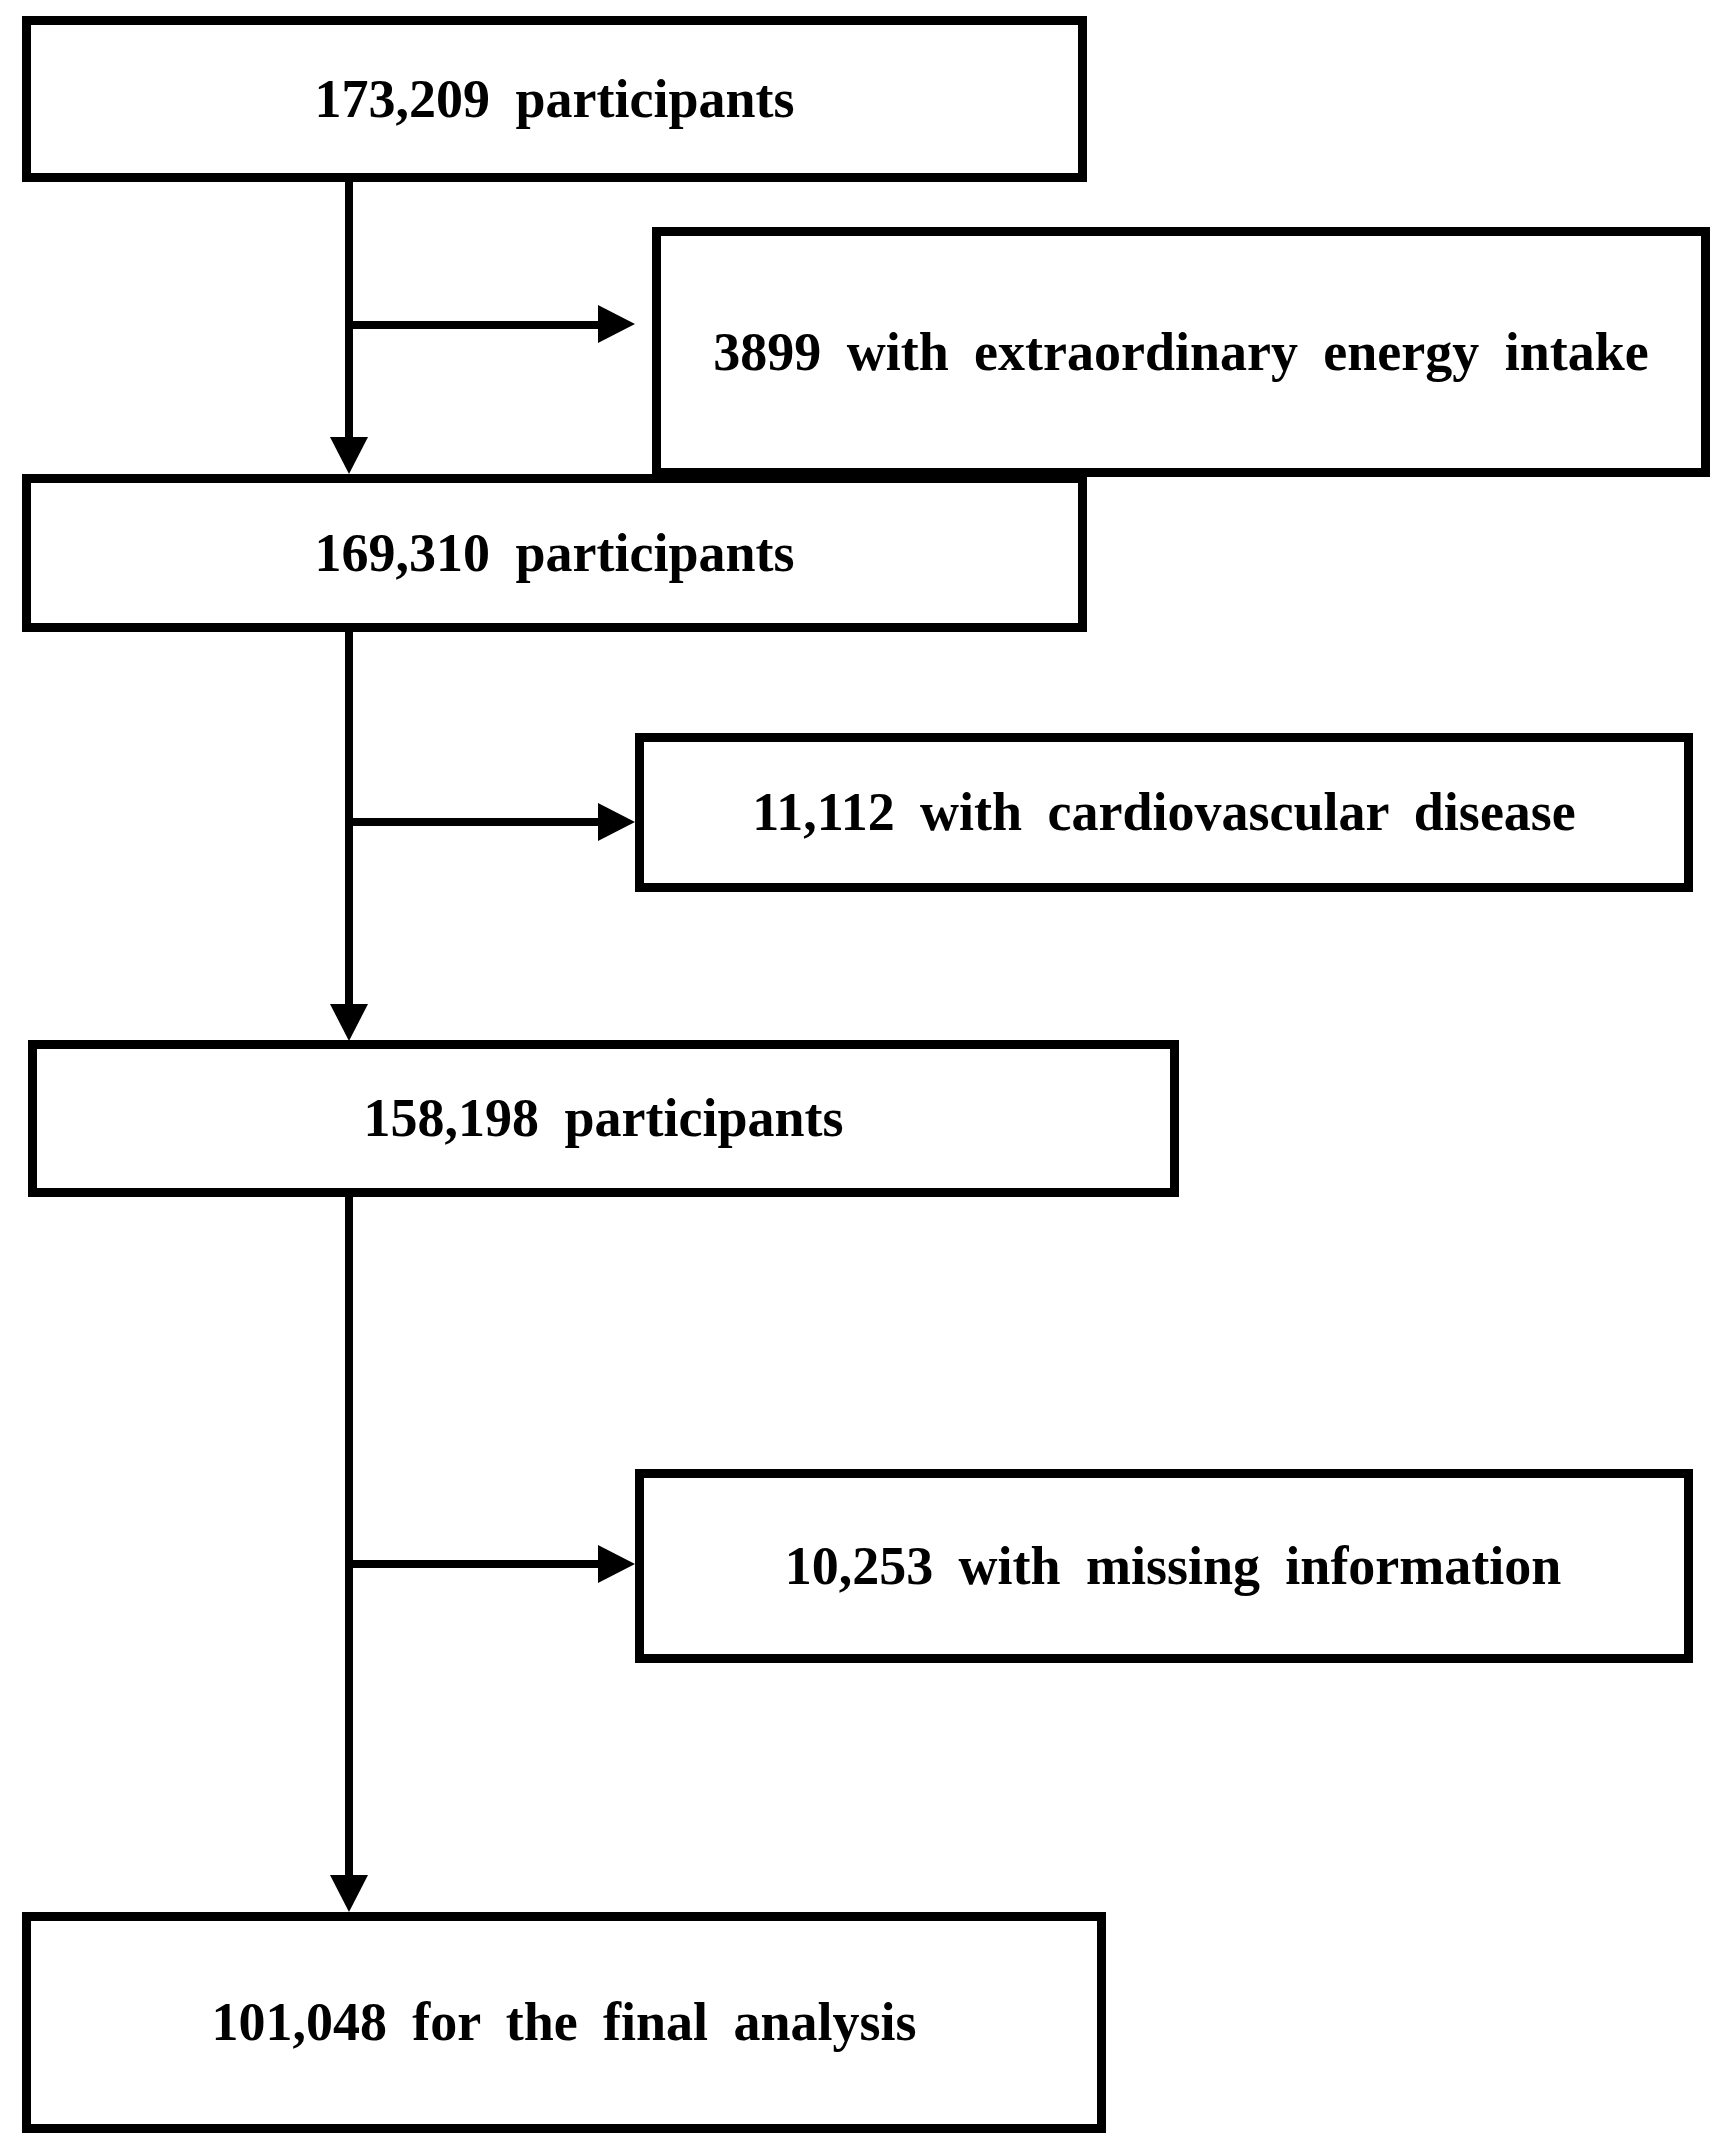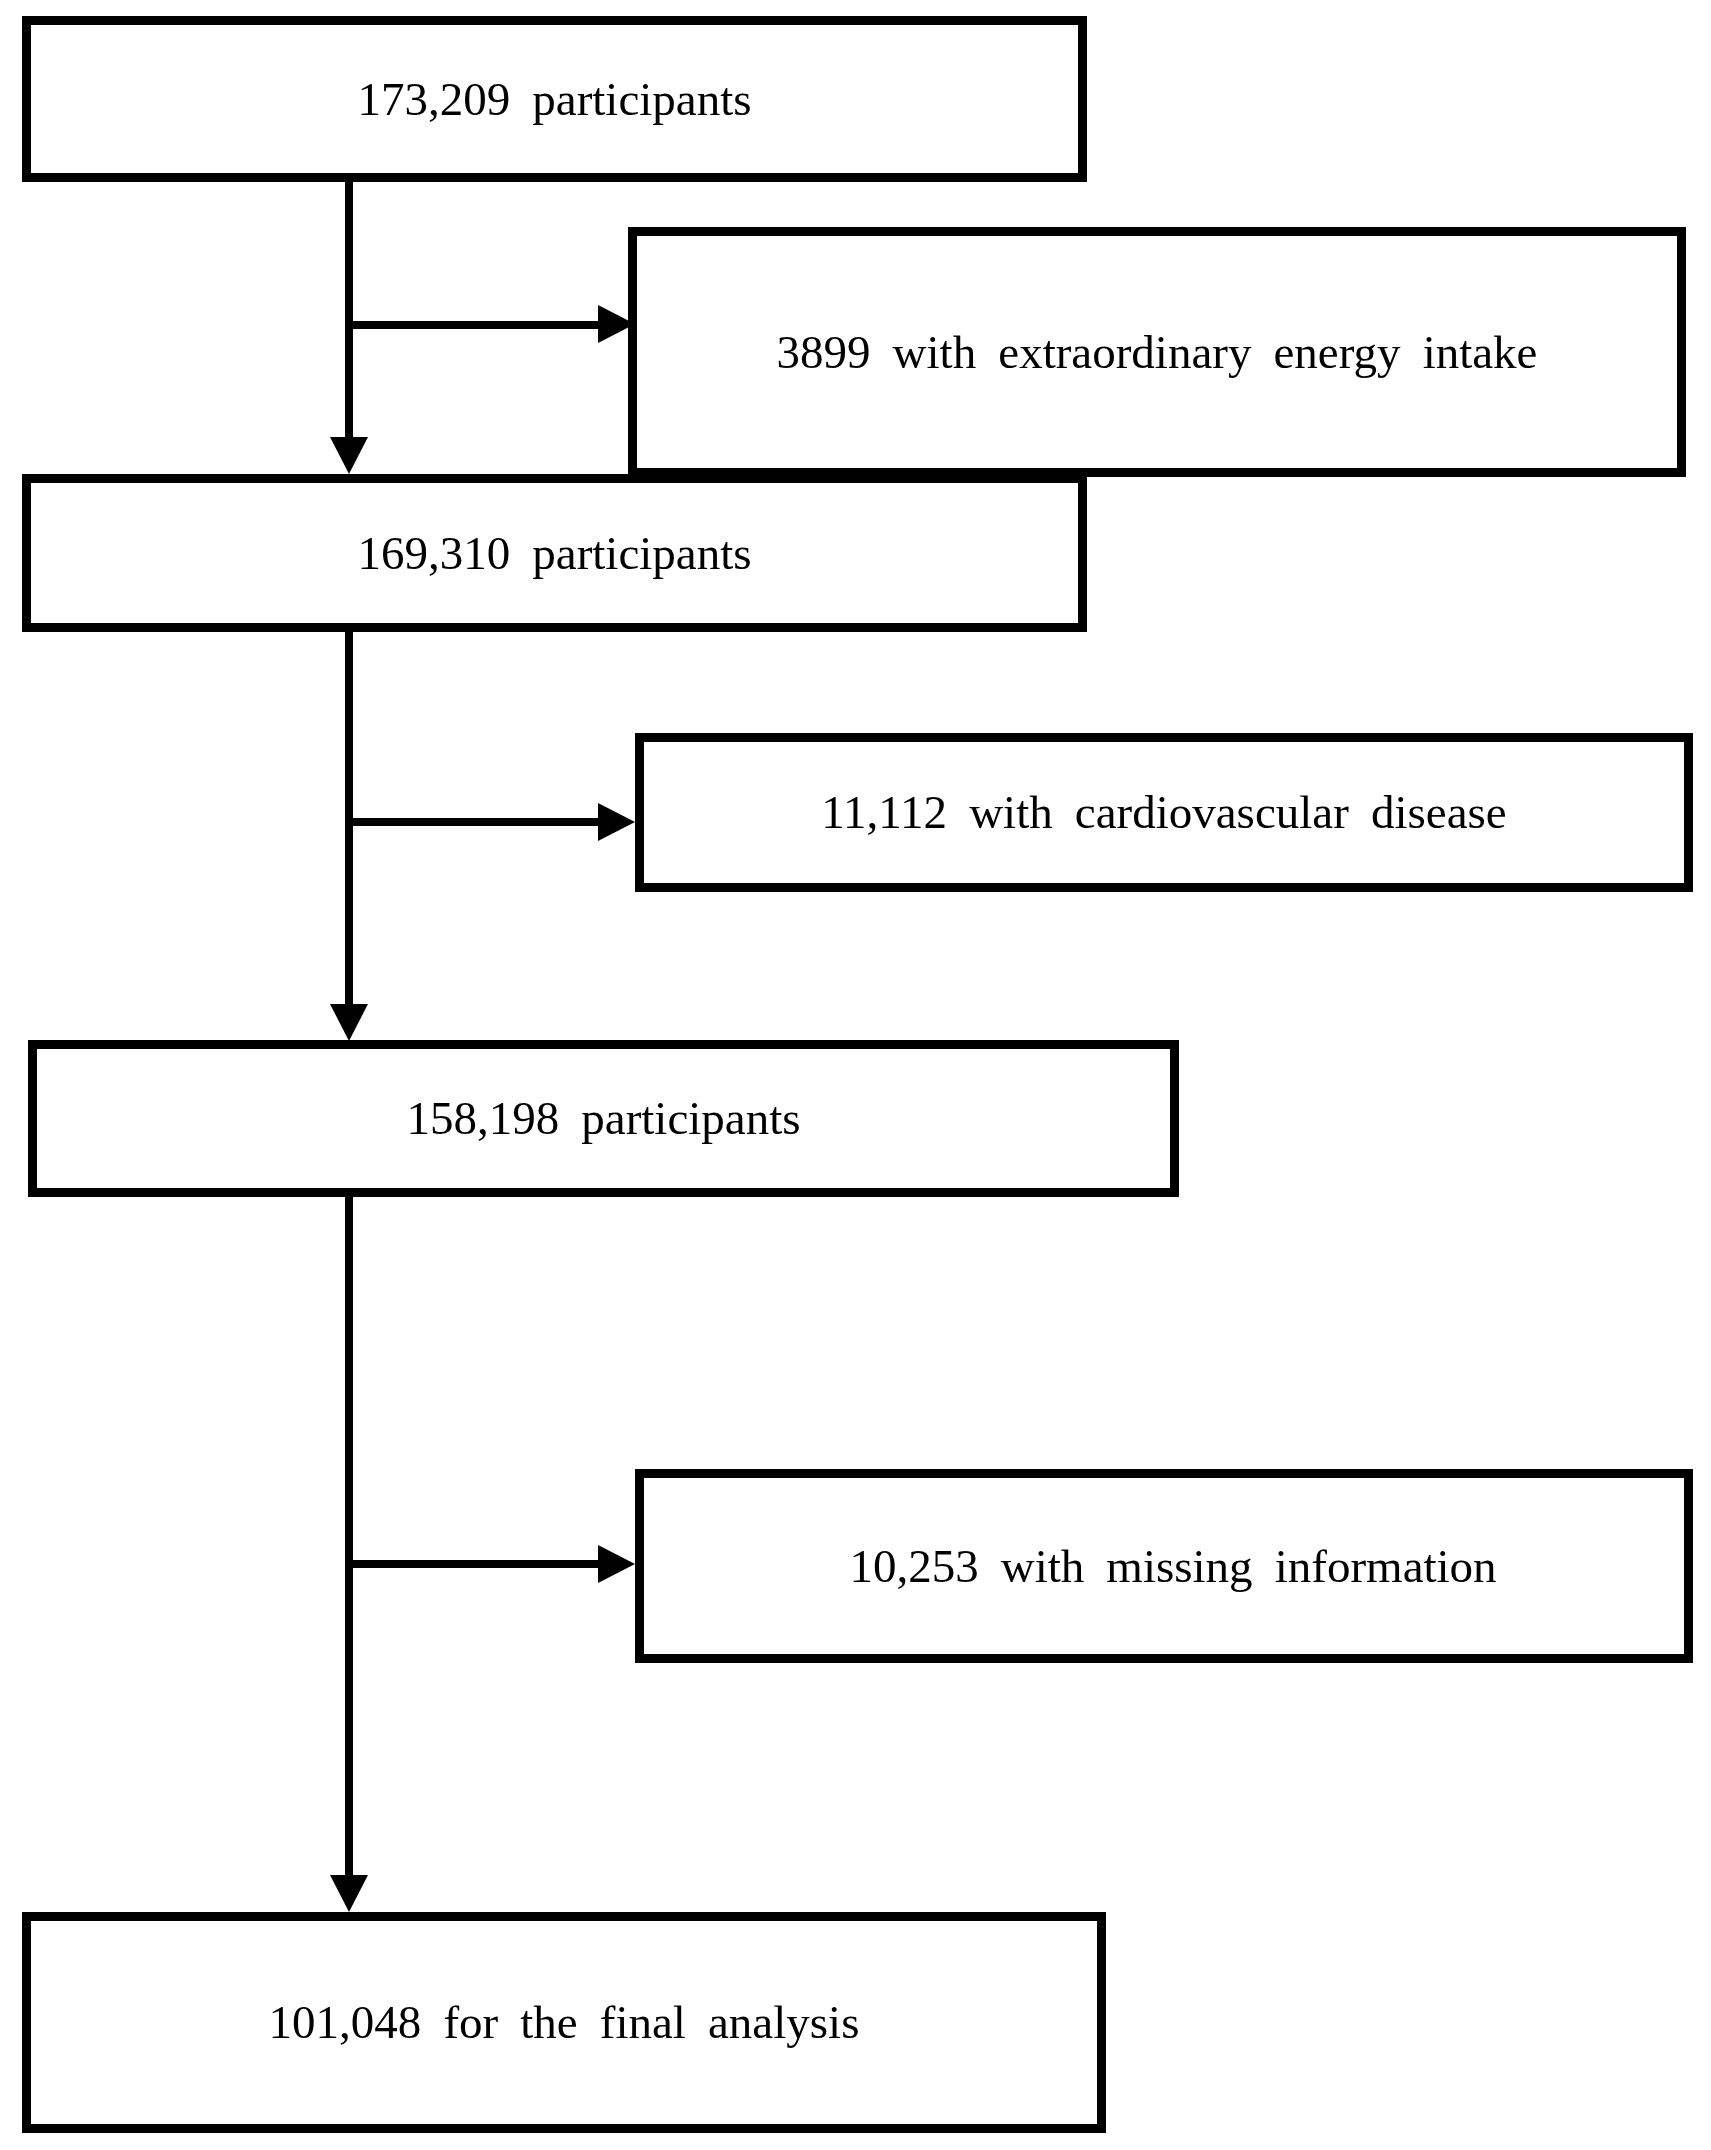--- a/index.html
+++ b/index.html
@@ -16,24 +16,25 @@
   }
   .node {
     position: absolute;
     border: 9px solid var(--ink);
     background: var(--bg);
     display: flex;
     flex-direction: column;
     align-items: center;
     justify-content: center;
     text-align: center;
-    font-size: 47px;
+    font-size: 54px;
     line-height: 1.5;
     word-spacing: 0.22em;
     white-space: nowrap;
+    font-weight: bold;
   }
   .node span { display: block; }
   .vline {
     position: absolute;
     width: 7.6px;
     background: var(--ink);
   }
   .hline {
     position: absolute;
     height: 7.6px;
@@ -53,21 +54,21 @@
     border-bottom: 19px solid transparent;
     border-left: 37px solid var(--ink);
   }
 
   
   .n1 { left: 22px;   top: 16px;   width: 1065px; height: 166px; }
   .n3 { left: 22px;   top: 474px;  width: 1065px; height: 158px; align-items: center; }
   .n5 { left: 28px;   top: 1040px; width: 1151px; height: 157px; }
   .n7 { left: 22px;   top: 1912px; width: 1084px; height: 221px; }
   
-  .n2 { left: 628px; top: 227px;  width: 1058px; height: 250px; }
+  .n2 { left: 652px; top: 227px;  width: 1058px; height: 250px; }
   .n4 { left: 635px; top: 733px; width: 1058px; height: 159px; }
   .n6 { left: 635px; top: 1469px; width: 1058px; height: 194px; padding-left: 18px; }
 
   
   .v1 { left: 345px; top: 174px;  height: 272px; }
   .v2 { left: 345px; top: 624px;  height: 388px; }
   .v3 { left: 345px; top: 1189px; height: 695px; }
   
   .a1 { left: 330px; top: 437px;  }
   .a2 { left: 330px; top: 1004px; }

